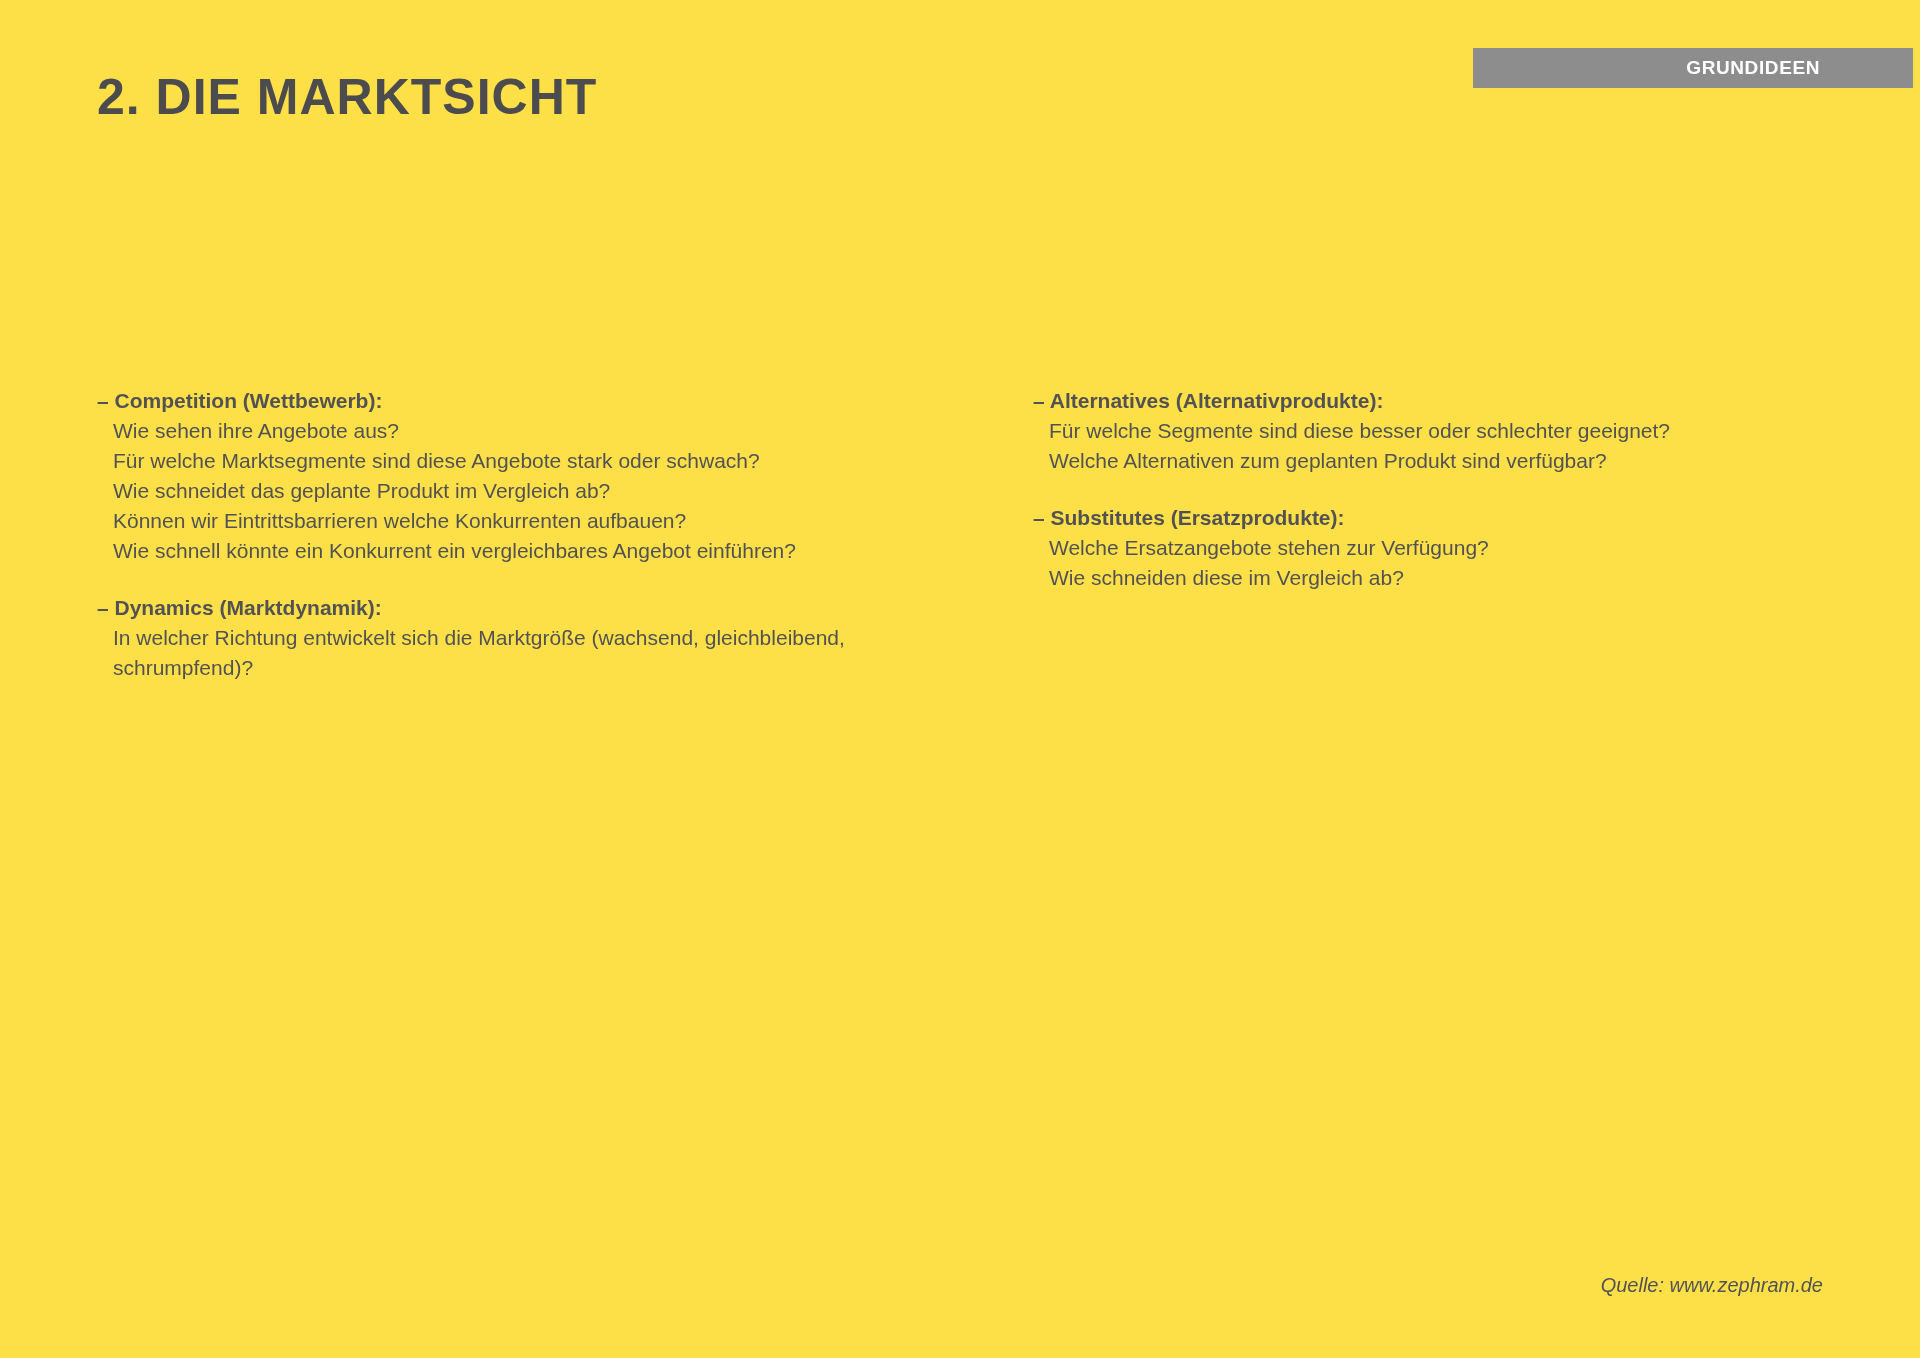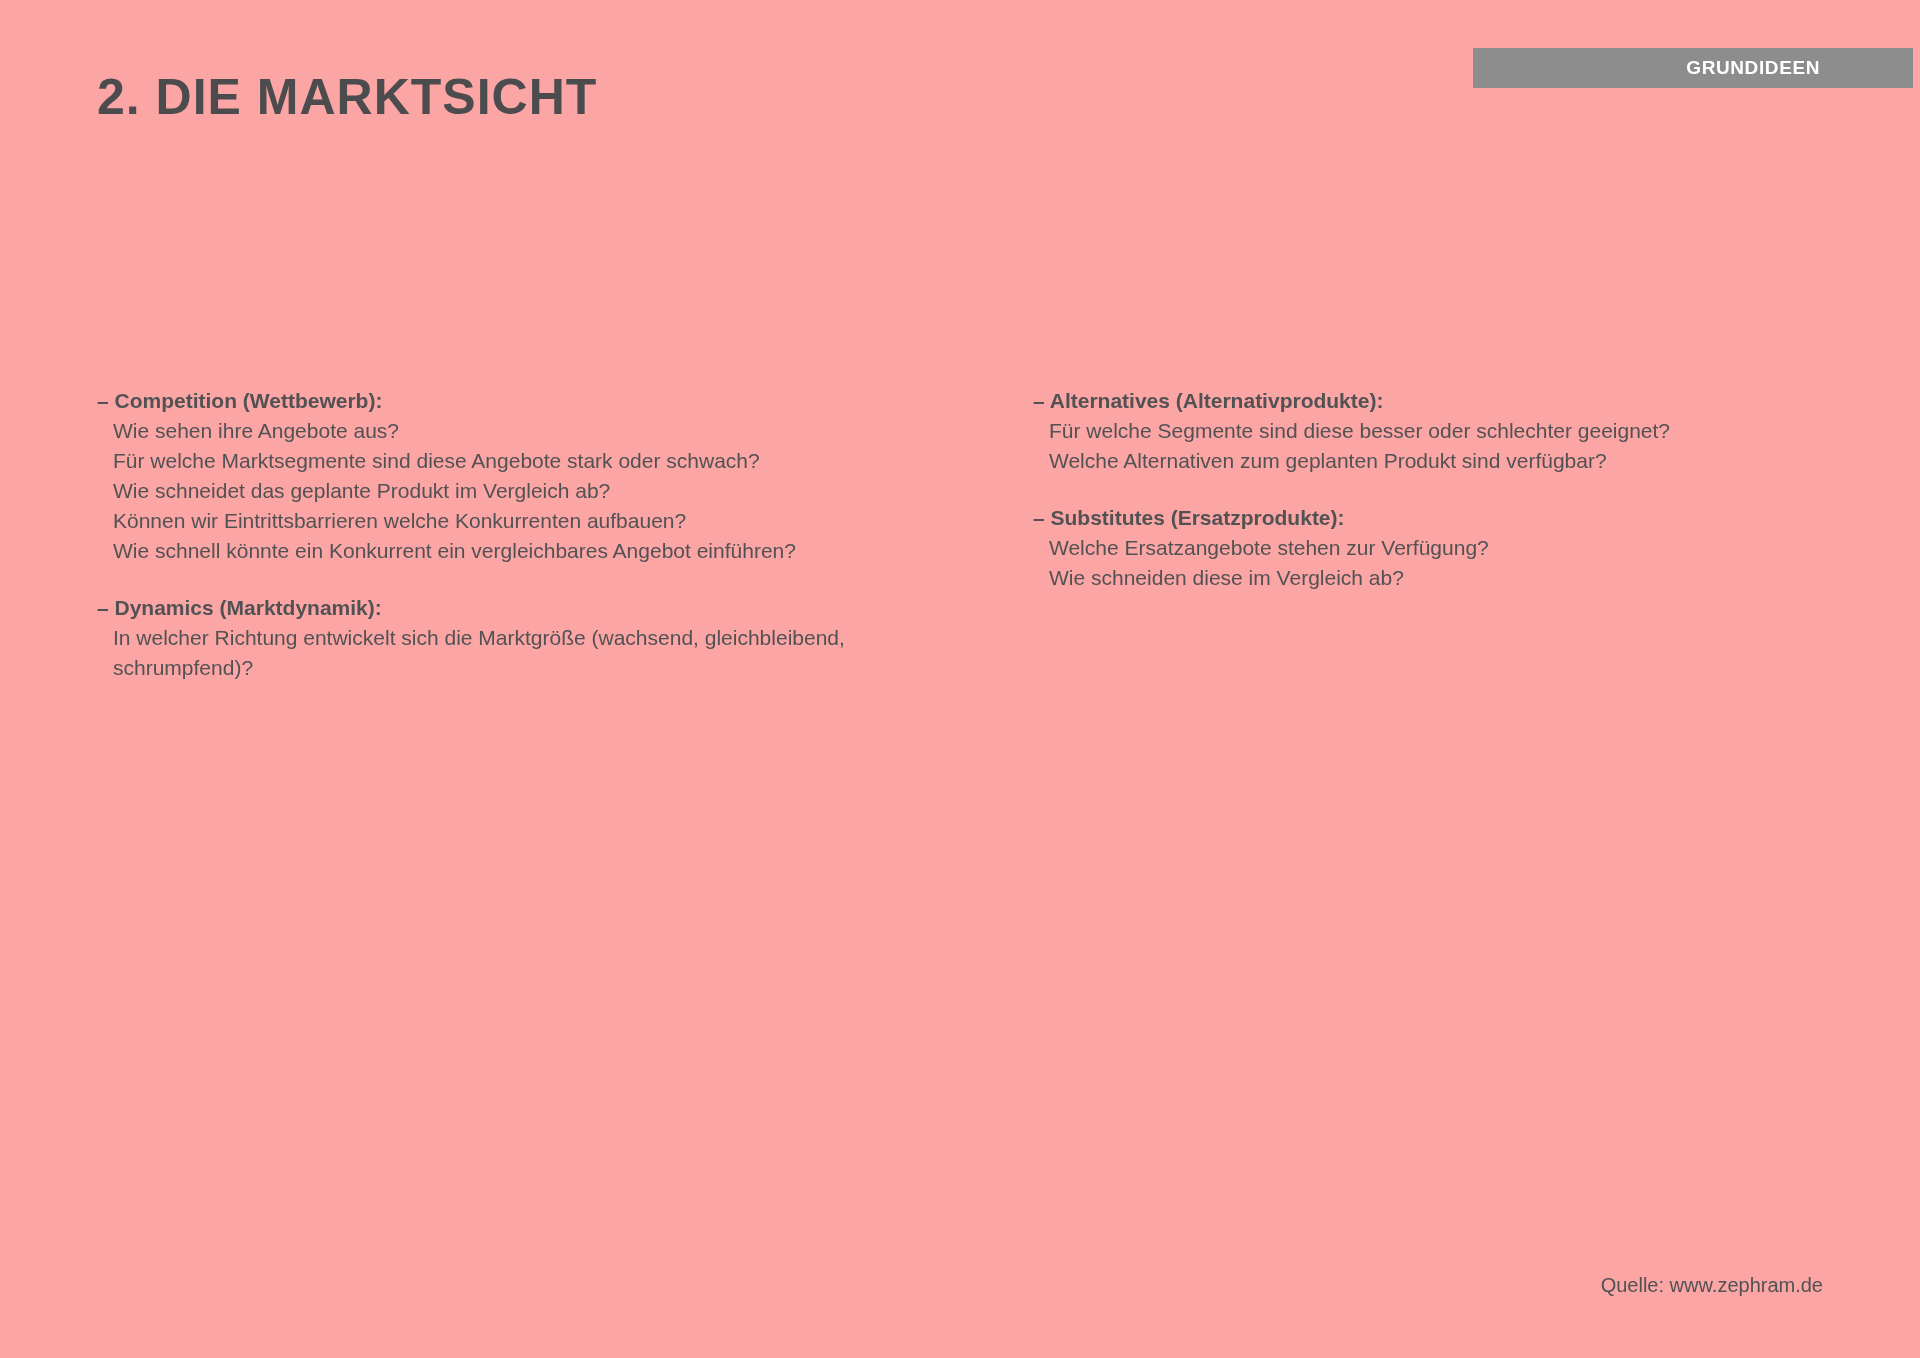--- a/index.html
+++ b/index.html
@@ -4,21 +4,21 @@
 <style>
   html, body {
     margin: 0;
     padding: 0;
     background: #ffffff;
   }
   .page {
     position: relative;
     width: 1920px;
     height: 1358px;
-    background: #fca5a5;
+    background: #fde047;
     font-family: "Liberation Sans", sans-serif;
     overflow: hidden;
   }
   .badge {
     position: absolute;
     left: 1473px;
     top: 48px;
     width: 440px;
     height: 40px;
     background: #8d8d8d;
@@ -74,20 +74,21 @@
     white-space: nowrap;
   }
   .source {
     position: absolute;
     right: 97px;
     top: 1270px;
     font-size: 20px;
     line-height: 30px;
     color: #525254;
     white-space: nowrap;
+    font-style: italic;
   }
 </style>
 </head>
 <body>
 
 <div class="page">
 
   <div class="badge">
     <span class="badge-label">GRUNDIDEEN</span>
   </div>

